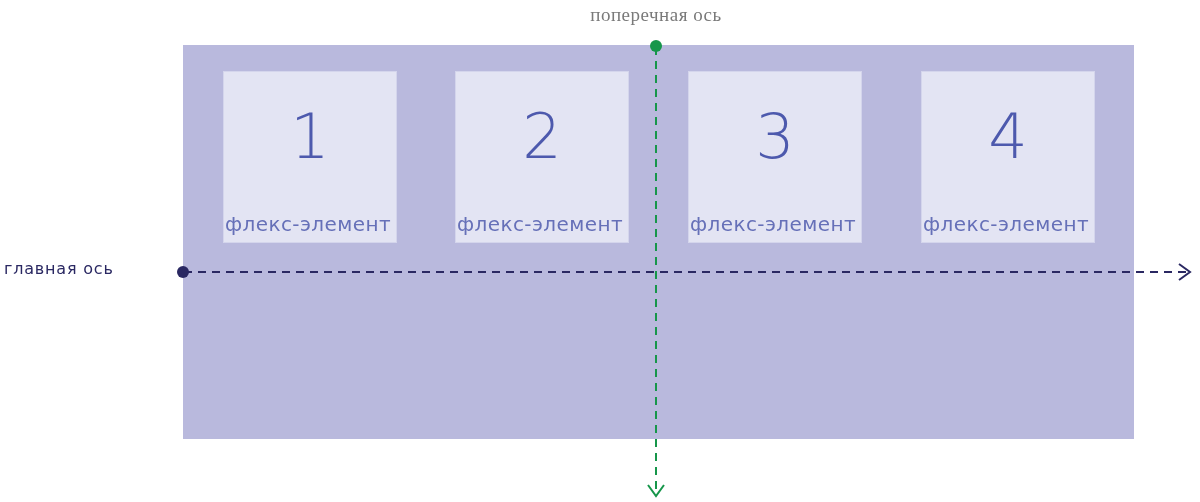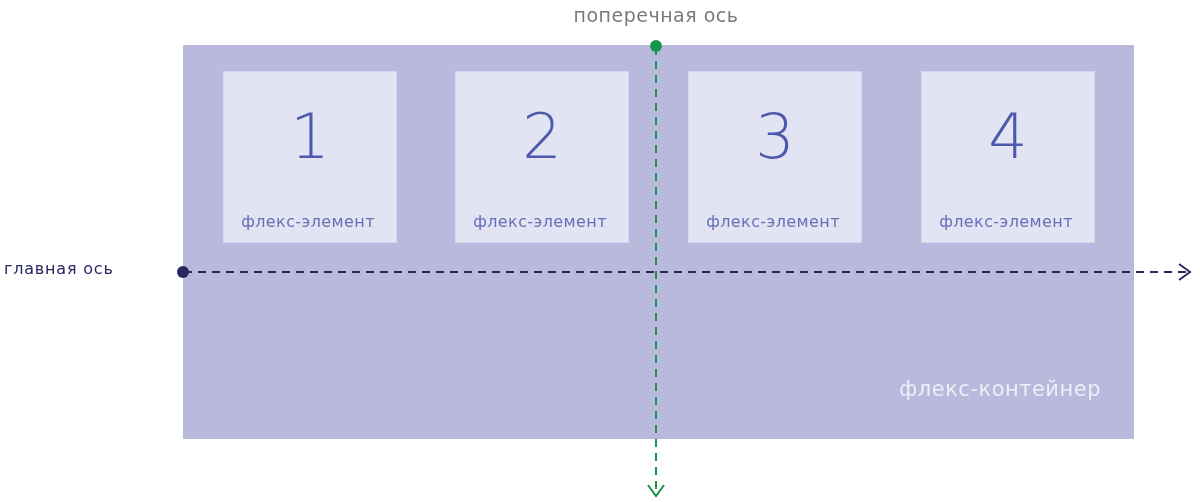--- a/index.html
+++ b/index.html
@@ -1,31 +1,31 @@
 <!DOCTYPE html>
 <html><head>
   <meta charset="utf-8">
   <style>
     html, body { margin: 0; padding: 0; background: #ffffff; }
     body { width: 1200px; height: 502px; position: relative; overflow: hidden;
            font-family: "DejaVu Sans", sans-serif; }
     .cross-label { position: absolute; left: 556px; top: 4px; width: 200px; text-align: center;
-                   font-size: 19px; color: #7a7a7a; letter-spacing: 0.5px; }
+                   font-size: 19px; color: #7a7a7a; letter-spacing: 0.5px; font-family: Liberation Serif, serif; }
     .main-label { position: absolute; left: 4px; top: 259px; font-size: 16px; color: #2a2862;
                   letter-spacing: 0.8px; }
     .container { position: absolute; left: 183px; top: 45px; width: 951px; height: 394px;
                  background: #b9b9dd; }
     .container-label { position: absolute; right: 33px; top: 332px; font-size: 21px;
                        color: #eeeef8; letter-spacing: 0.5px; }
     .item { position: absolute; top: 26px; width: 174px; height: 172px; background: #e3e4f3;
             box-sizing: border-box; border: 1px solid #d4d5ec; }
     .item-number { position: absolute; left: 0; right: 0; top: 34px; text-align: center;
                    font-size: 62px; font-weight: 300; color: #4d59ad; line-height: 1; }
     .item-label { position: absolute; left: 0; right: 4px; top: 140px; text-align: center;
-                  font-size: 16px; color: #6670b8; letter-spacing: 0.4px; }
+                  font-size: 20px; color: #6670b8; letter-spacing: 0.4px; }
     svg.axes { position: absolute; left: 0; top: 0; }
   </style>
 </head>
 <body>
 
 <div class="cross-label">поперечная ось</div>
 <div class="main-label">главная ось</div>
 
 <div class="container">
   <div class="item" style="left:40px">
@@ -37,21 +37,20 @@
     <div class="item-label">флекс-элемент</div>
   </div>
   <div class="item" style="left:505px">
     <div class="item-number">3</div>
     <div class="item-label">флекс-элемент</div>
   </div>
   <div class="item" style="left:738px">
     <div class="item-number">4</div>
     <div class="item-label">флекс-элемент</div>
   </div>
-  <div class="container-label">флекс-контейнер</div>
 </div>
 
 <svg class="axes" width="1200" height="502">
   <g>
     <line x1="184" y1="272" x2="1188" y2="272" stroke="#2a2862" stroke-width="2" stroke-dasharray="8,6"></line>
     <circle cx="183" cy="272" r="6" fill="#2a2862"></circle>
     <polyline points="1179,264 1190,272 1179,280" fill="none" stroke="#2a2862" stroke-width="2"></polyline>
   </g>
   <g>
     <line x1="656" y1="47" x2="656" y2="494" stroke="#16964a" stroke-width="2" stroke-dasharray="8,6"></line>

